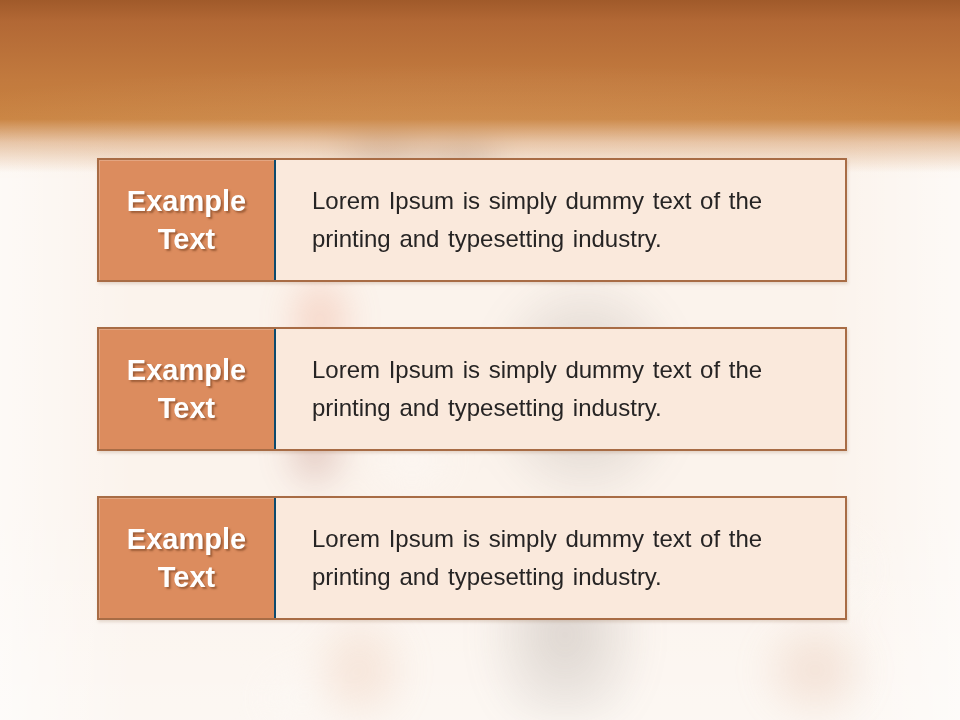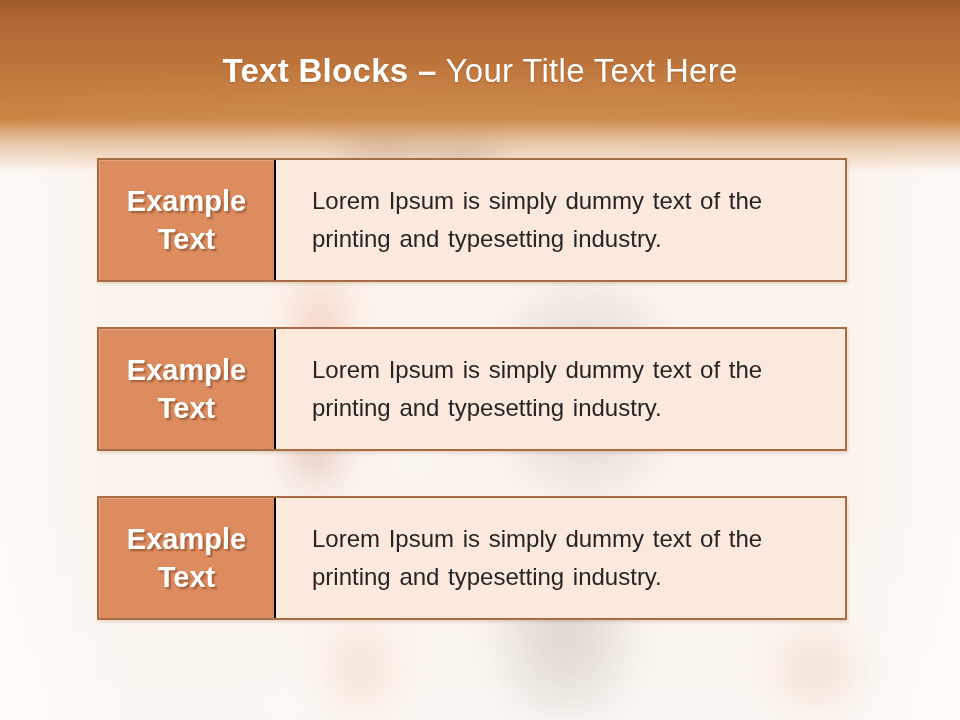--- a/index.html
+++ b/index.html
@@ -97,21 +97,21 @@
     display: flex;
     background: #fae9dc;
     box-shadow: 1px 2px 3px rgba(120,70,35,0.18);
   }
   .text-block + .text-block { margin-top: 45px; }
 
   .block-label {
     box-sizing: border-box;
     width: 177px;
     background: #dc8c5e;
-    border-right: 2px solid #000000;
+    border-right: 2px solid #0c4a6e;
     box-shadow: inset 1px 1px 0 rgba(255,255,255,0.22);
     display: flex;
     align-items: center;
     justify-content: center;
     text-align: center;
     color: #ffffff;
     font-weight: bold;
     font-size: 29px;
     line-height: 38px;
     white-space: pre-line;
@@ -134,23 +134,20 @@
 <body>
 
 <div class="slide">
 
   <div class="bg-sheen"></div>
 
   <div class="photo-hint"></div>
 
   <div class="header-band"></div>
 
-  <div class="slide-title">
-    <span class="title-bold">Text Blocks –</span><span class="title-rest"> Your Title Text Here</span>
-  </div>
 
   <div class="blocks">
 
     <div class="text-block">
       <div class="block-label">Example
 Text</div>
       <div class="block-body">Lorem Ipsum is simply dummy text of the
 printing and typesetting industry.</div>
     </div>
 

